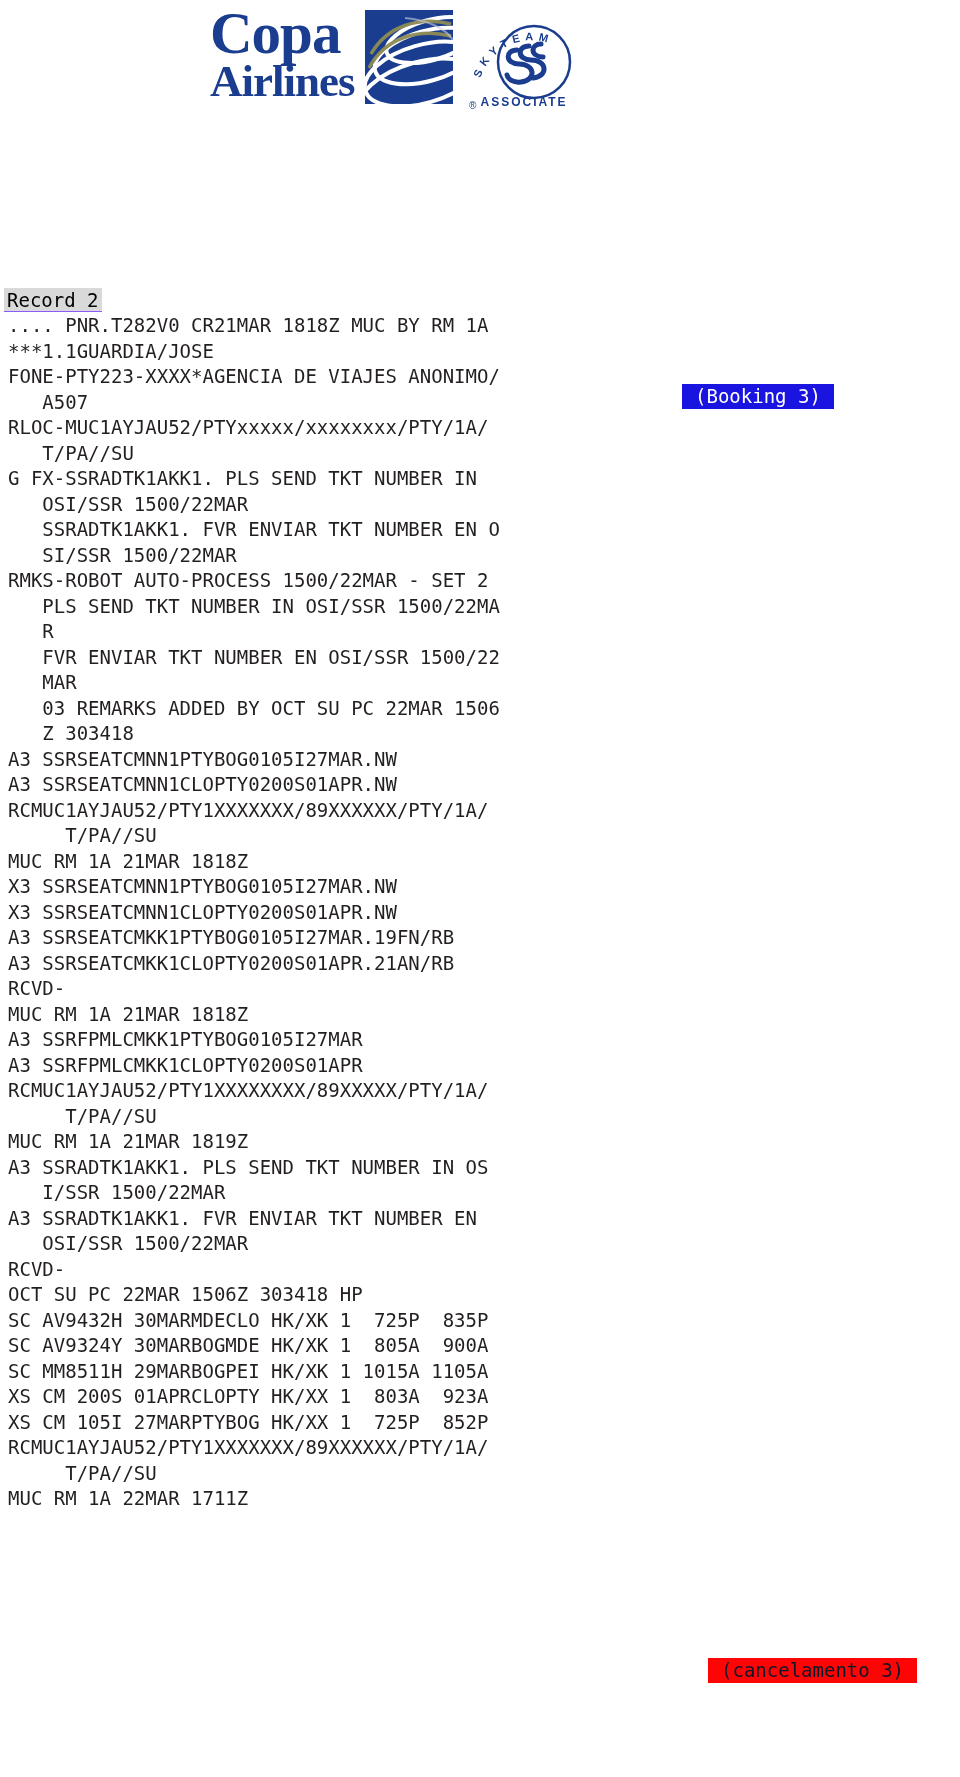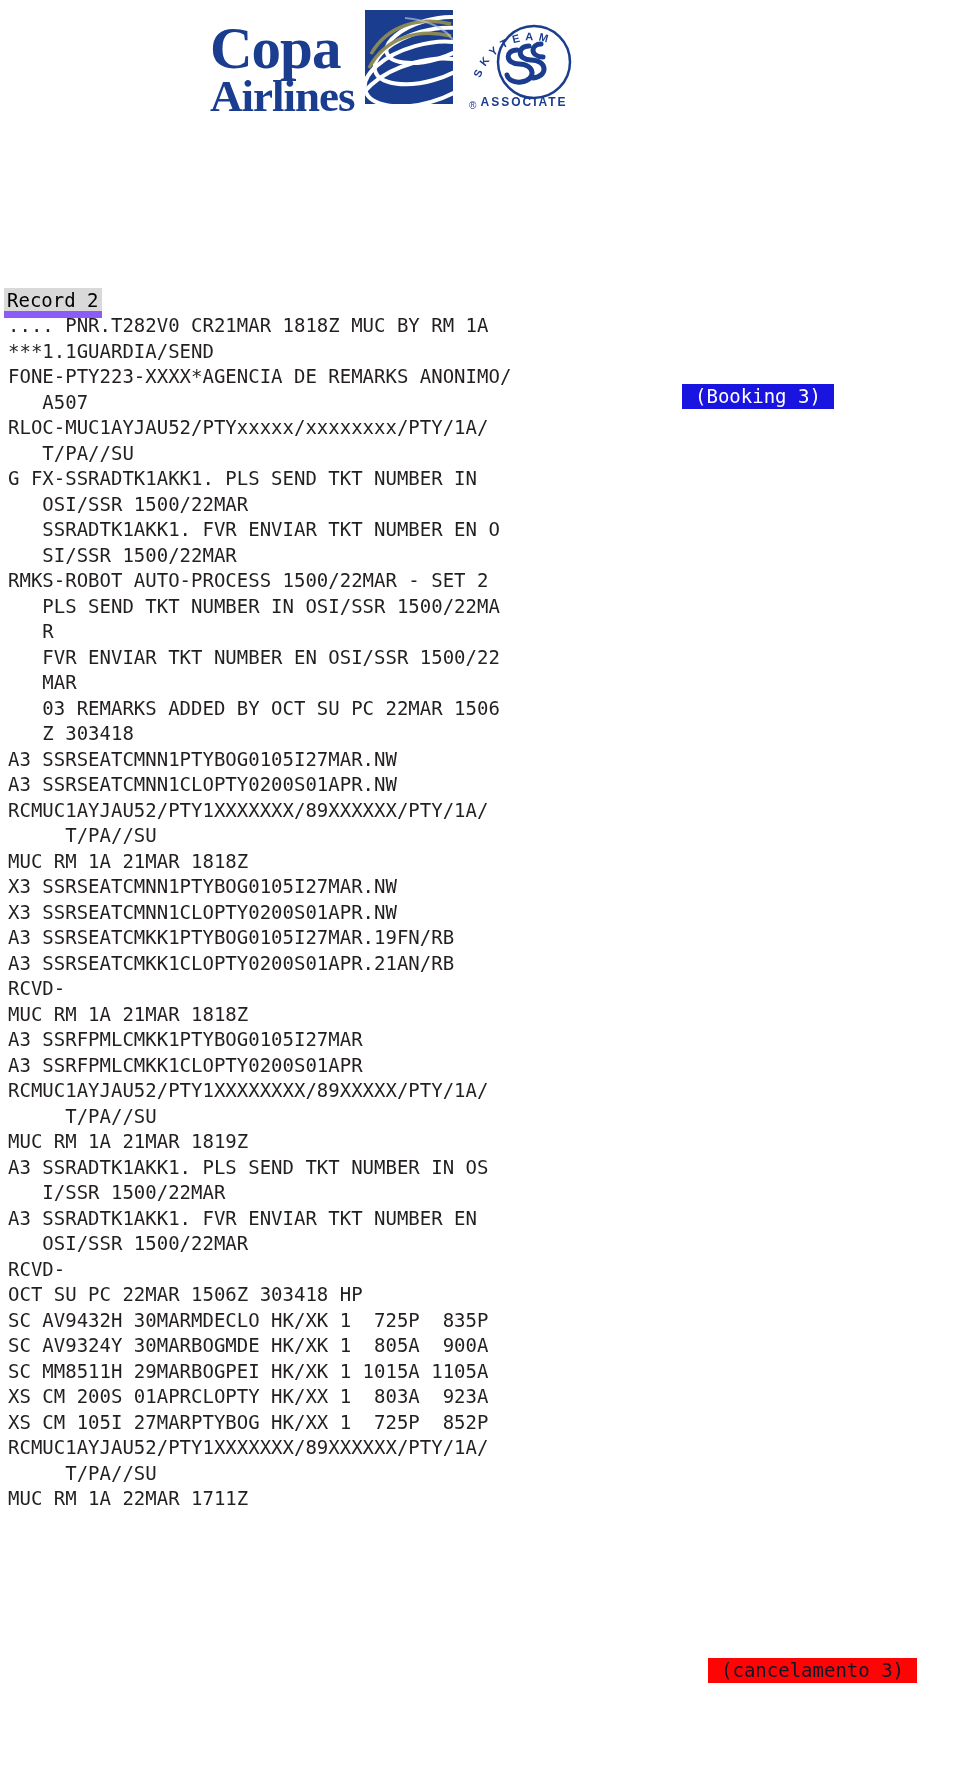--- a/index.html
+++ b/index.html
@@ -81,21 +81,21 @@
     position: relative;
     height: 25px;
     padding-left: 4px;
   }
   #record-title {
     display: inline-block;
     background: #d9d9d9;
     color: #000;
     font-size: 19px;
     line-height: 22px;
-    border-bottom: 7px solid #8b5cf6;
+    border-bottom: 1px solid #8b5cf6;
     padding: 1px 3px 0 3px;
     white-space: pre;
   }
   .pnr-line {
     font-size: 19px;
     line-height: 25.5px;
     white-space: pre;
     color: #231f20;
     padding-left: 8px;
     height: 25.5px;
@@ -122,21 +122,21 @@
     background: #fd0505;
     color: #2b0000;
   }
 </style>
 </head>
 <body>
 
 <div id="logo-header">
   <div id="logo-wrap">
 
-    <div class="copa-words" style="color: rgb(26, 61, 143); margin-top: 15px;">
+    <div class="copa-words" style="color: rgb(26, 61, 143);">
       <div class="copa-line1">Copa</div>
       <div class="copa-line2">Airlines</div>
     </div>
 
     <div class="copa-globe">
       <svg width="88" height="94" viewBox="0 0 88 94" xmlns="http://www.w3.org/2000/svg" aria-hidden="true">
         <rect x="0" y="0" width="88" height="94" fill="#1a3d8f"></rect>
         <g fill="none" stroke="#ffffff" stroke-width="4">
           <ellipse cx="66" cy="30" rx="46" ry="20" transform="rotate(-16 66 30)"></ellipse>
           <ellipse cx="62" cy="46" rx="54" ry="25" transform="rotate(-16 62 46)"></ellipse>
@@ -174,22 +174,22 @@
 
   </div>
 </div>
 
 <div id="pnr-body">
   <div id="record-title-row">
     <span id="record-title">Record 2</span>
   </div>
   <div id="pnr-lines">
       <div class="pnr-line">.... PNR.T282V0 CR21MAR 1818Z MUC BY RM 1A</div>
-      <div class="pnr-line">***1.1GUARDIA/SEND</div>
-      <div class="pnr-line">FONE-PTY223-XXXX*AGENCIA DE REMARKS ANONIMO/</div>
+      <div class="pnr-line">***1.1GUARDIA/JOSE</div>
+      <div class="pnr-line">FONE-PTY223-XXXX*AGENCIA DE VIAJES ANONIMO/</div>
       <div class="pnr-line">   A507</div>
       <div class="pnr-line">RLOC-MUC1AYJAU52/PTYxxxxx/xxxxxxxx/PTY/1A/</div>
       <div class="pnr-line">   T/PA//SU</div>
       <div class="pnr-line">G FX-SSRADTK1AKK1. PLS SEND TKT NUMBER IN</div>
       <div class="pnr-line">   OSI/SSR 1500/22MAR</div>
       <div class="pnr-line">   SSRADTK1AKK1. FVR ENVIAR TKT NUMBER EN O</div>
       <div class="pnr-line">   SI/SSR 1500/22MAR</div>
       <div class="pnr-line">RMKS-ROBOT AUTO-PROCESS 1500/22MAR - SET 2</div>
       <div class="pnr-line">   PLS SEND TKT NUMBER IN OSI/SSR 1500/22MA</div>
       <div class="pnr-line">   R</div>

